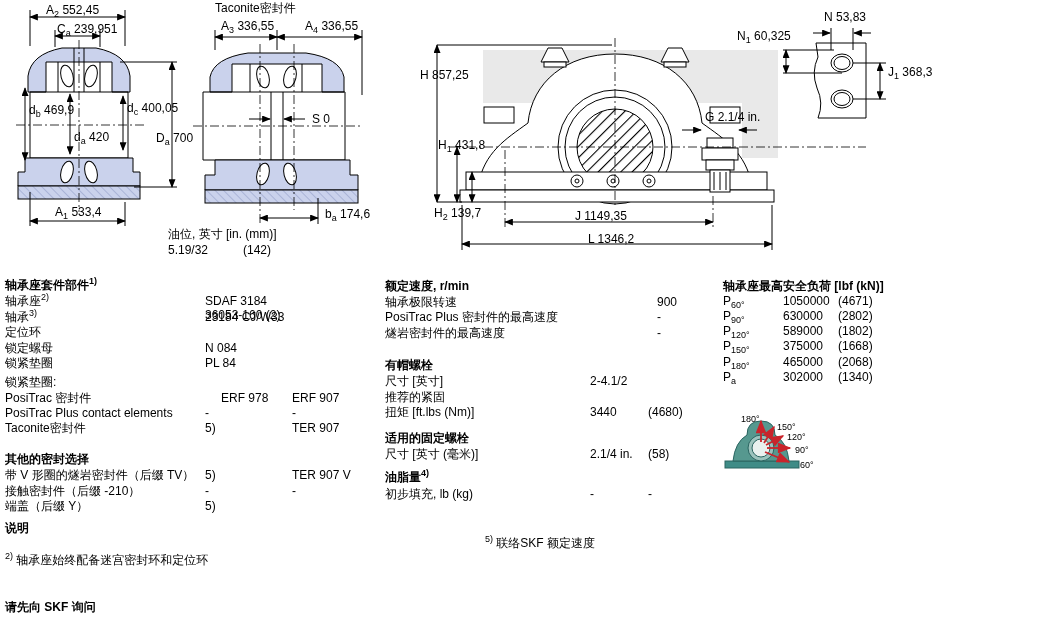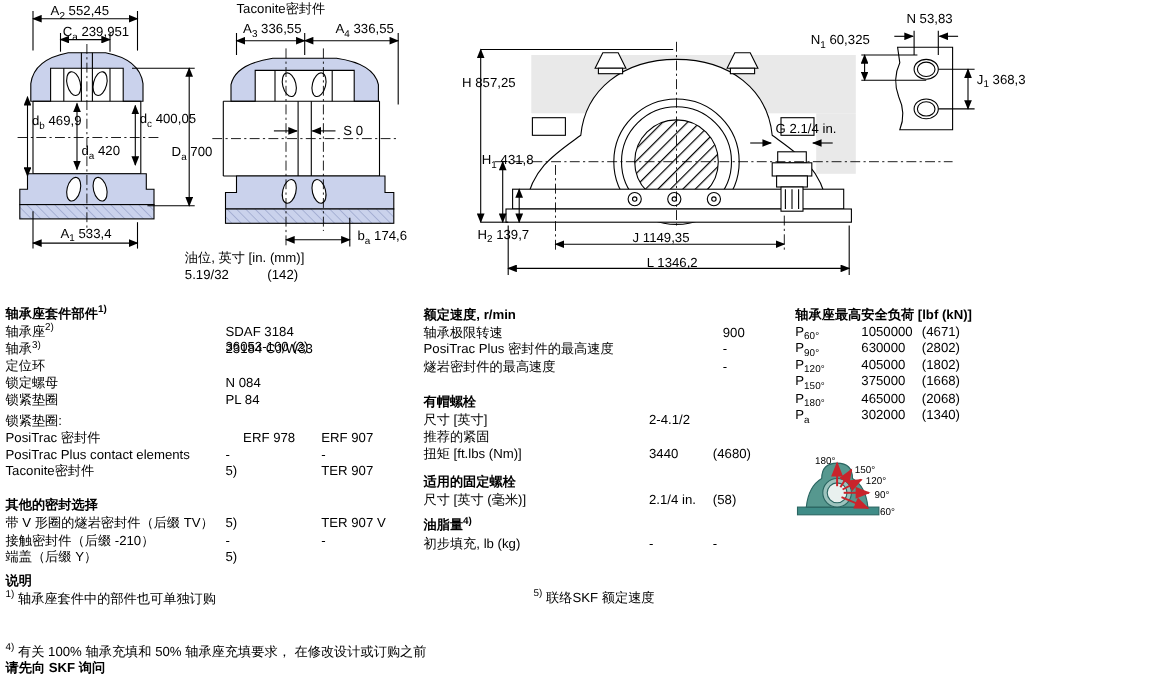--- a/index.html
+++ b/index.html
@@ -267,31 +267,30 @@
 <div class="t" style="left:648px;top:487px">-</div>
 
 <div class="t b" style="left:723px;top:279px">轴承座最高安全负荷 [lbf (kN)]</div>
 <div class="t" style="left:723px;top:294px"><span>P</span><sub>60°</sub></div>
 <div class="t" style="left:783px;top:294px">1050000</div>
 <div class="t" style="left:838px;top:294px">(4671)</div>
 <div class="t" style="left:723px;top:309px"><span>P</span><sub>90°</sub></div>
 <div class="t" style="left:783px;top:309px">630000</div>
 <div class="t" style="left:838px;top:309px">(2802)</div>
 <div class="t" style="left:723px;top:324px"><span>P</span><sub>120°</sub></div>
-<div class="t" style="left:783px;top:324px">405000</div>
+<div class="t" style="left:783px;top:324px">589000</div>
 <div class="t" style="left:838px;top:324px">(1802)</div>
 <div class="t" style="left:723px;top:339px"><span>P</span><sub>150°</sub></div>
 <div class="t" style="left:783px;top:339px">375000</div>
 <div class="t" style="left:838px;top:339px">(1668)</div>
 <div class="t" style="left:723px;top:355px"><span>P</span><sub>180°</sub></div>
 <div class="t" style="left:783px;top:355px">465000</div>
 <div class="t" style="left:838px;top:355px">(2068)</div>
 <div class="t" style="left:723px;top:370px"><span>P</span><sub>a</sub></div>
 <div class="t" style="left:783px;top:370px">302000</div>
 <div class="t" style="left:838px;top:370px">(1340)</div>
 
 <div class="t b" style="left:5px;top:521px">说明</div>
-<div class="t" style="left:5px;top:537px"><sup>1)</sup>&nbsp;<span>轴承座套件中的部件也可单独订购</span></div>
-<div class="t" style="left:5px;top:585px"><sup>4)</sup>&nbsp;<span>有关 100% 轴承充填和 50% 轴承座充填要求， 在修改设计或订购之前</span></div>
+<div class="t" style="left:5px;top:553px"><sup>2)</sup>&nbsp;<span>轴承座始终配备迷宫密封环和定位环</span></div>
 <div class="t b" style="left:5px;top:600px">请先向 SKF 询问</div>
 <div class="t" style="left:485px;top:536px"><sup>5)</sup>&nbsp;<span>联络SKF 额定速度</span></div>
 
 </div>
 
 </body></html>

